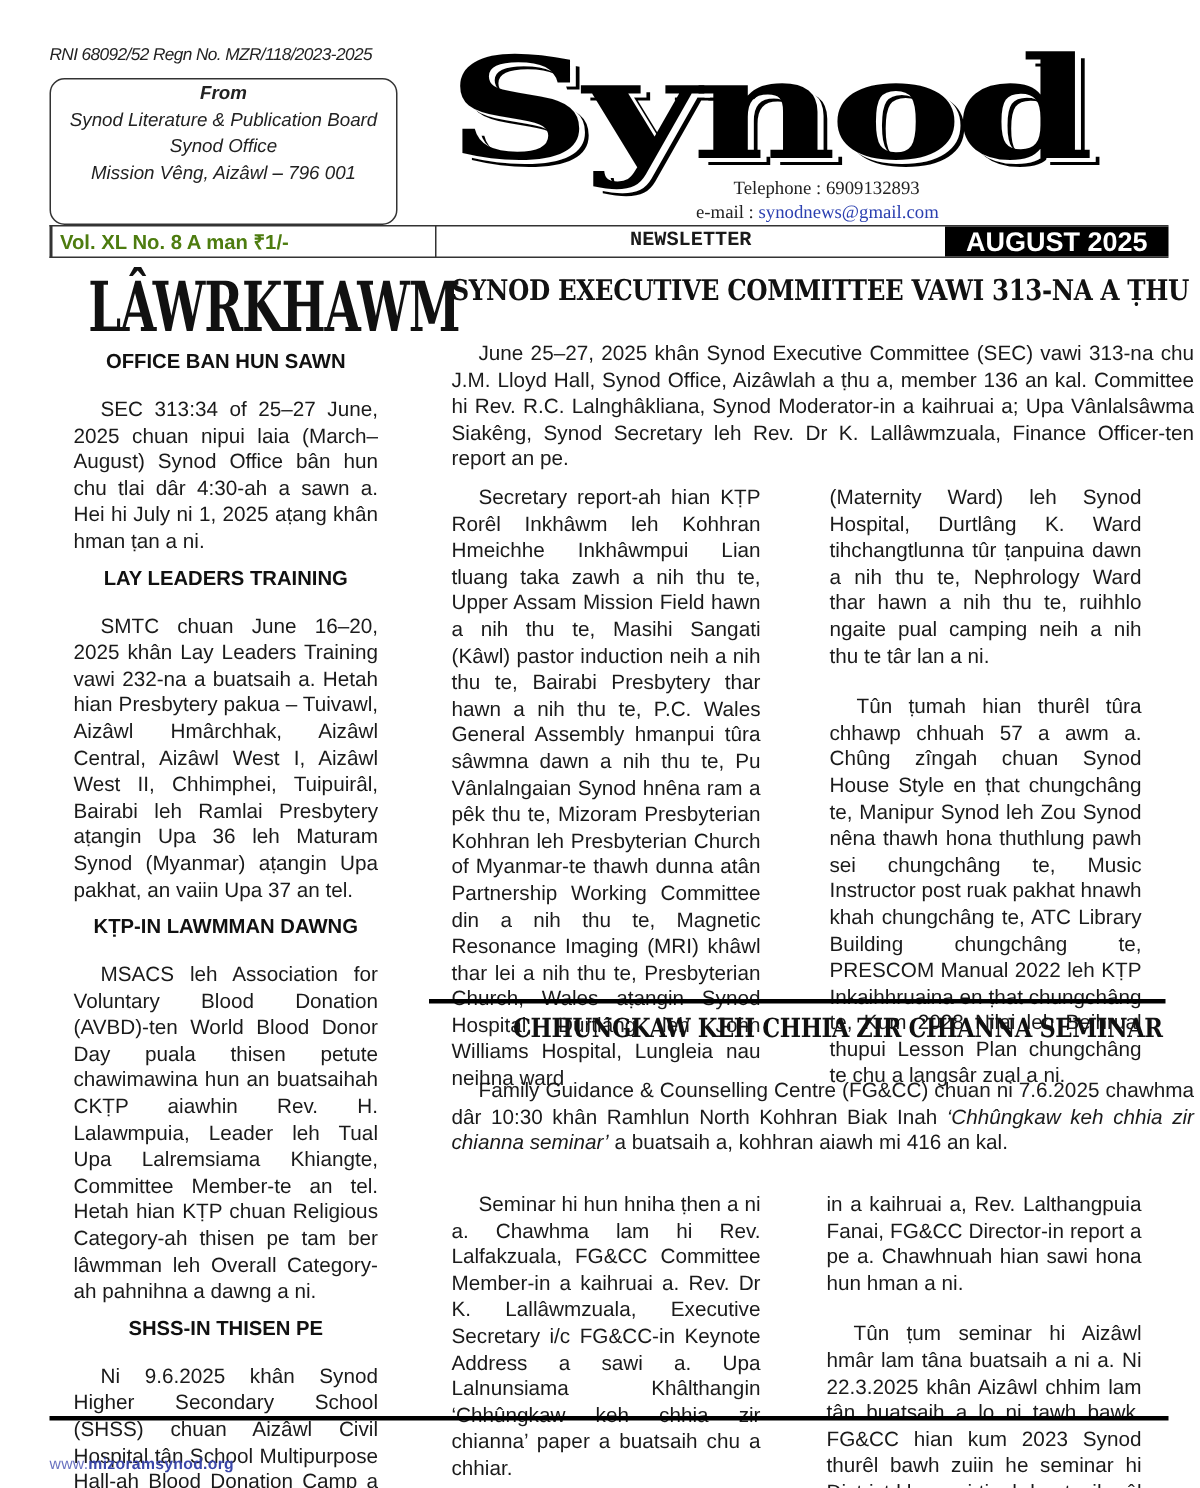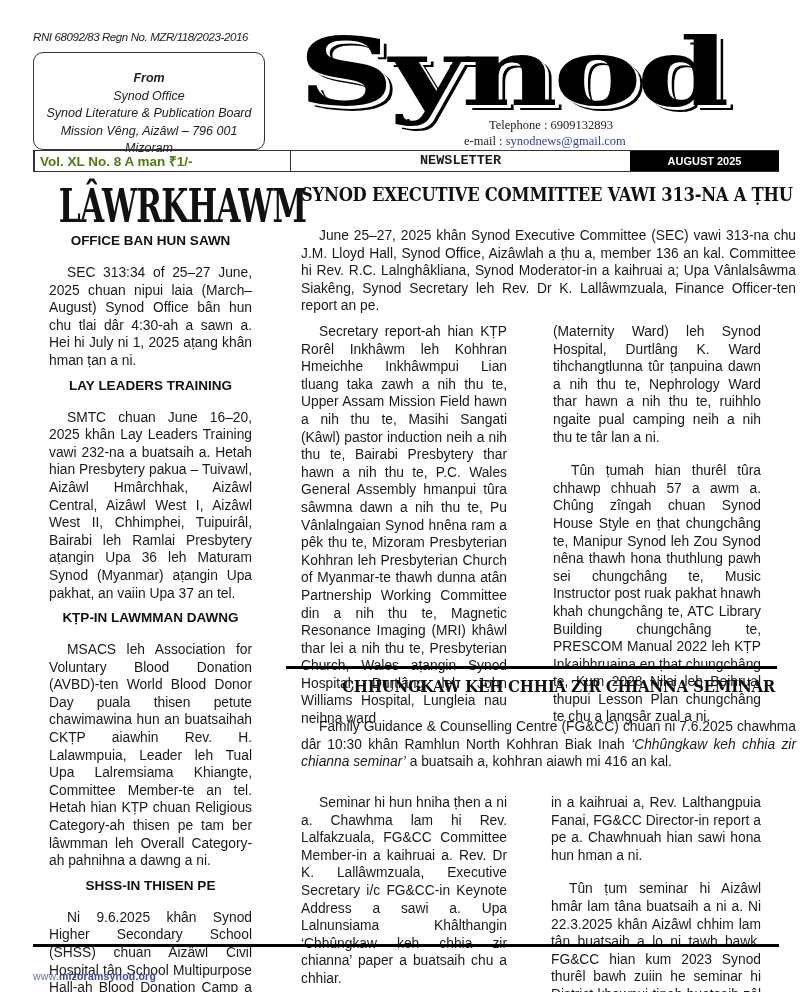--- a/index.html
+++ b/index.html
@@ -1,30 +1,30 @@
 <!DOCTYPE html>
 <html><head>
 <meta charset="utf-8">
 <style>
   html, body { margin:0; padding:0; background:#fff; }
   body { width:800px; height:992px; position:relative; overflow:hidden; font-family:"Liberation Sans", sans-serif; color:#1a1a1a; }
   .abs { position:absolute; }
   
   .rni { left:33px; top:31px; font-size:11.5px; font-style:italic; letter-spacing:-0.4px; color:#222; }
   .fromBox { left:33px; top:52px; width:232px; height:98px; border:1.5px solid #333; border-radius:10px; text-align:center; font-style:italic; font-size:12.5px; line-height:17.5px; color:#222; box-sizing:border-box; padding-top:1px; }
-  .fromBox .from { font-weight:bold;margin-top:16px; }
+  .fromBox .from { font-weight:bold; }
   .logo { left:298px; top:28px; width:500px; height:100px; }
   .logo-text { font-family:"DejaVu Serif", serif; font-weight:bold; font-size:104px; line-height:100px; letter-spacing:-4px; color:#000; transform:scaleX(1.28) scaleY(0.9); transform-origin:left top; text-shadow:3px 3px 0 #fff, 5px 5px 0 #000; white-space:nowrap; }
   .tel { left:489px; top:118px; font-family:"Liberation Serif", serif; font-size:12.5px; color:#222; }
   .email { left:464px; top:134px; font-family:"Liberation Serif", serif; font-size:12.5px; color:#222; }
   .email .link { color:#2a3fb0; }
   .barRow { left:33px; top:150px; width:746px; height:22px; border-top:1.5px solid #333; border-bottom:1.5px solid #333; box-sizing:border-box; }
   .vol { left:40px; top:152px; font-size:13.5px; font-weight:bold; color:#4d7c0f; }
   .nl { left:290px; top:150px; width:340px; height:22px; border-left:1.5px solid #333; text-align:center; font-size:13.5px; font-weight:bold; line-height:21px; box-sizing:border-box;font-family:Liberation Mono, monospace; }
-  .dateBox { left:630px; top:151px; width:149px; height:20px; background:#000; color:#fff; font-size:11px; font-weight:bold; text-align:center; line-height:20px; }
+  .dateBox { left:630px; top:151px; width:149px; height:20px; background:#000; color:#fff; font-size:18px; font-weight:bold; text-align:center; line-height:20px; }
   .vline-left { left:33px; top:150px; width:1.5px; height:22px; background:#333; }
   
   .leftcol { left:33px; top:178px; width:235px; }
   .lawr { text-align:center; font-family:"DejaVu Serif", serif; font-weight:bold; font-size:40px; letter-spacing:-1px; transform:scaleX(0.78) scaleY(1.15); transform-origin:center top; height:52px; color:#111; white-space:nowrap; }
   .sh { text-align:center; font-weight:bold; font-size:13.5px; margin:3px 0 0 0; color:#111; }
   .p { font-size:13.8px; line-height:17.6px; text-align:justify; text-indent:18px; margin:16px; }
   .leftcol .p { margin-bottom:8px; }
   .hr-thick { background:#000; height:3px; }
   .url { left:33px; top:970px; font-size:10.5px; font-weight:bold; color:#3a46a8; letter-spacing:0.2px; }
   .url .www { font-weight:normal; color:#6a72c0; }
@@ -36,28 +36,27 @@
   .col2b { left:537px; top:307px; width:240px; }
   .sem-title { left:342px; top:676px; font-size:17.5px; }
   .sem-intro { left:285px; top:702px; width:495px; }
   .col3a { left:285px; top:778px; width:238px; }
   .col3b { left:535px; top:778px; width:242px; }
   .rcol .p { margin-bottom:6px; }
 </style>
 </head>
 <body>
 
-<div class="abs rni">RNI 68092/83 Regn No. MZR/118/2023-2016</div>
+<div class="abs rni">RNI 68092/52 Regn No. MZR/118/2023-2025</div>
 
 <div class="abs fromBox">
   <div class="from">From</div>
+  <div>Synod Literature &amp; Publication Board</div>
   <div>Synod Office</div>
-  <div>Synod Literature &amp; Publication Board</div>
   <div>Mission Vêng, Aizâwl – 796 001</div>
-  <div>Mizoram</div>
 </div>
 
 <div class="abs logo">
   <div class="logo-text">Synod</div>
 </div>
 
 <div class="abs tel">Telephone : 6909132893</div>
 <div class="abs email">
   <span>e-mail : </span><span class="link">synodnews@gmail.com</span>
 </div>

